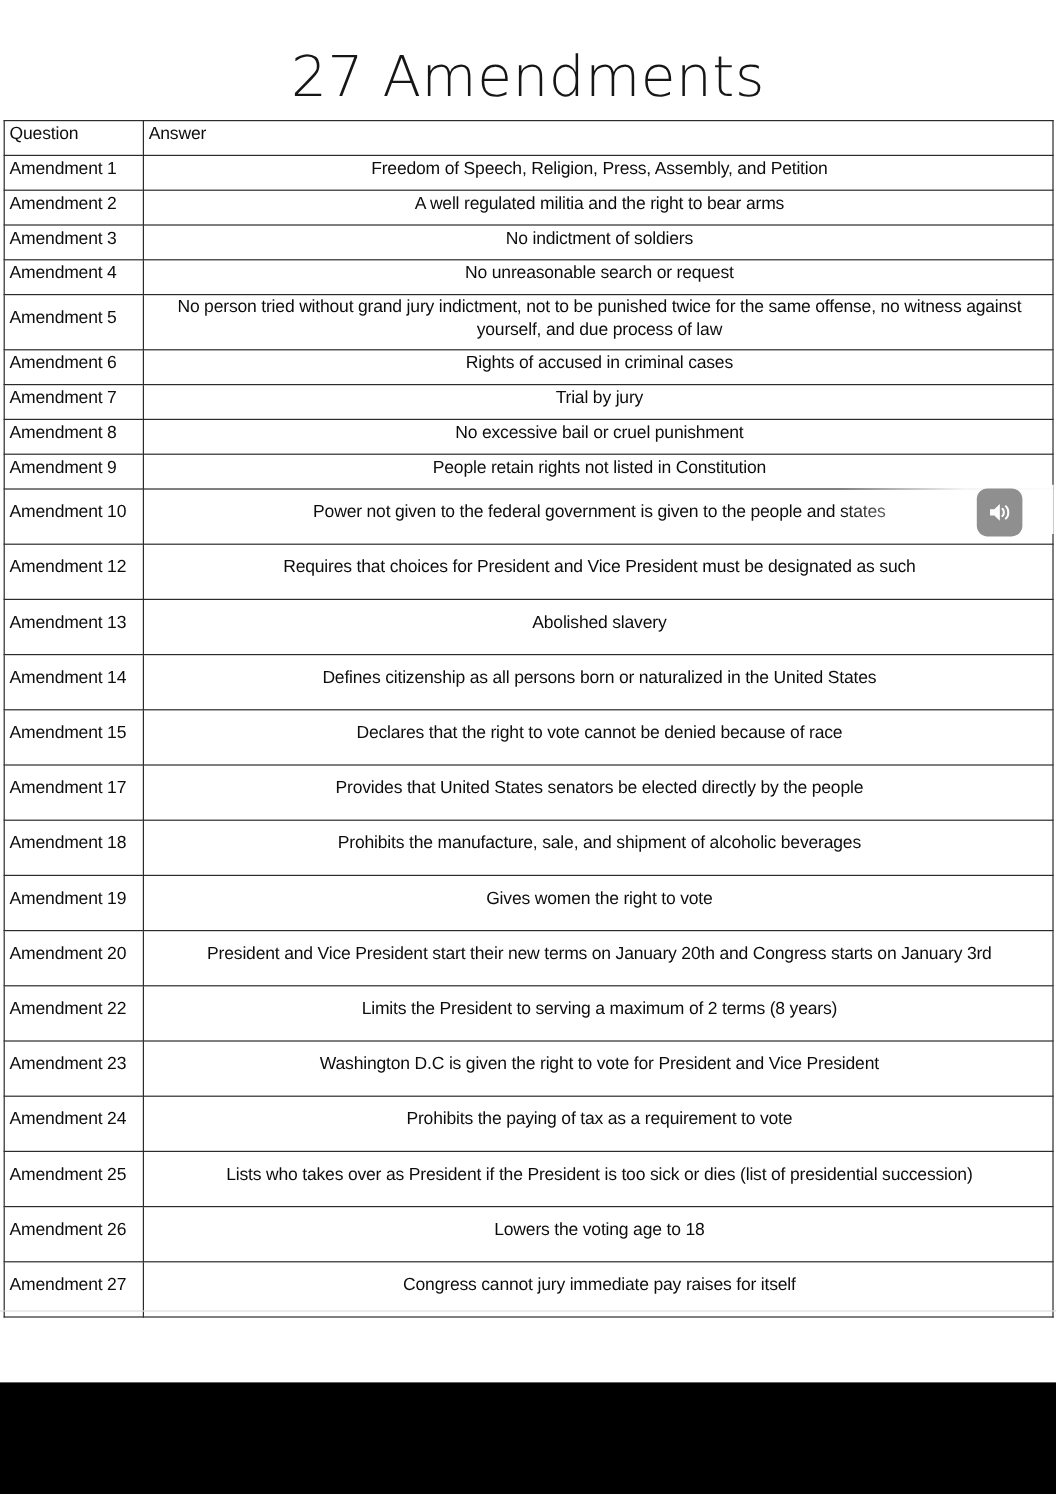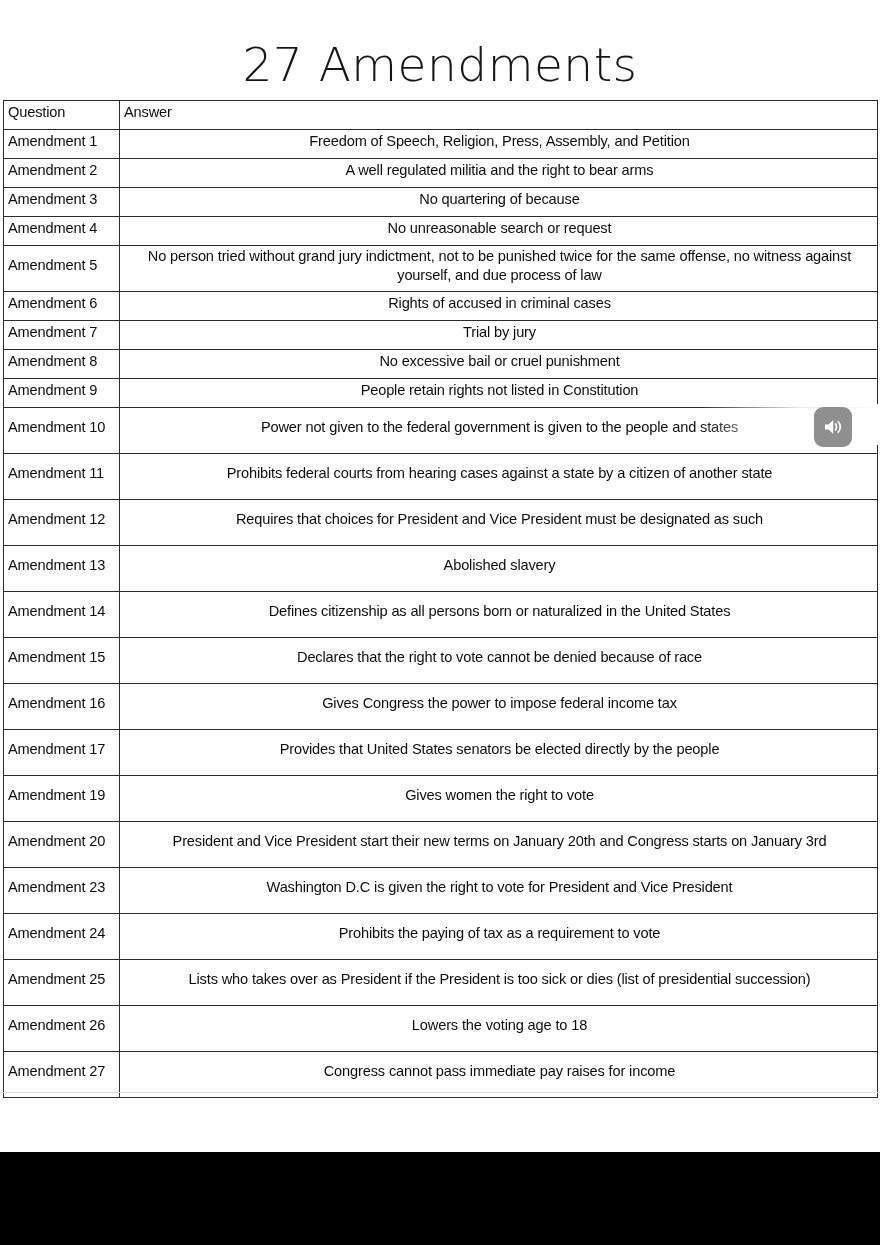--- a/index.html
+++ b/index.html
@@ -166,21 +166,21 @@
           <tr class="snug">
             <td class="q-cell">Amendment 1</td>
             <td class="a-cell">Freedom of Speech, Religion, Press, Assembly, and Petition</td>
           </tr>
           <tr class="snug">
             <td class="q-cell">Amendment 2</td>
             <td class="a-cell">A well regulated militia and the right to bear arms</td>
           </tr>
           <tr class="snug">
             <td class="q-cell">Amendment 3</td>
-            <td class="a-cell">No quartering of because</td>
+            <td class="a-cell">No indictment of soldiers</td>
           </tr>
           <tr class="snug">
             <td class="q-cell">Amendment 4</td>
             <td class="a-cell">No unreasonable search or request</td>
           </tr>
           <tr class="two-line">
             <td class="q-cell">Amendment 5</td>
             <td class="a-cell wrap">No person tried without grand jury indictment, not to be punished twice for the same offense, no witness against yourself, and due process of law</td>
           </tr>
           <tr class="snug">
@@ -197,74 +197,74 @@
           </tr>
           <tr class="snug">
             <td class="q-cell">Amendment 9</td>
             <td class="a-cell">People retain rights not listed in Constitution</td>
           </tr>
           <tr class="tall">
             <td class="q-cell">Amendment 10</td>
             <td class="a-cell">Power not given to the federal government is given to the people and states</td>
           </tr>
           <tr class="tall">
-            <td class="q-cell">Amendment 11</td>
-            <td class="a-cell">Prohibits federal courts from hearing cases against a state by a citizen of another state</td>
-          </tr>
-          <tr class="tall">
             <td class="q-cell">Amendment 12</td>
             <td class="a-cell">Requires that choices for President and Vice President must be designated as such</td>
           </tr>
           <tr class="tall">
             <td class="q-cell">Amendment 13</td>
             <td class="a-cell">Abolished slavery</td>
           </tr>
           <tr class="tall">
             <td class="q-cell">Amendment 14</td>
             <td class="a-cell">Defines citizenship as all persons born or naturalized in the United States</td>
           </tr>
           <tr class="tall">
             <td class="q-cell">Amendment 15</td>
             <td class="a-cell">Declares that the right to vote cannot be denied because of race</td>
           </tr>
           <tr class="tall">
-            <td class="q-cell">Amendment 16</td>
-            <td class="a-cell">Gives Congress the power to impose federal income tax</td>
-          </tr>
-          <tr class="tall">
             <td class="q-cell">Amendment 17</td>
             <td class="a-cell">Provides that United States senators be elected directly by the people</td>
           </tr>
           <tr class="tall">
+            <td class="q-cell">Amendment 18</td>
+            <td class="a-cell">Prohibits the manufacture, sale, and shipment of alcoholic beverages</td>
+          </tr>
+          <tr class="tall">
             <td class="q-cell">Amendment 19</td>
             <td class="a-cell">Gives women the right to vote</td>
           </tr>
           <tr class="tall">
             <td class="q-cell">Amendment 20</td>
             <td class="a-cell wrap">President and Vice President start their new terms on January 20th and Congress starts on January 3rd</td>
           </tr>
           <tr class="tall">
+            <td class="q-cell">Amendment 22</td>
+            <td class="a-cell">Limits the President to serving a maximum of 2 terms (8 years)</td>
+          </tr>
+          <tr class="tall">
             <td class="q-cell">Amendment 23</td>
             <td class="a-cell">Washington D.C is given the right to vote for President and Vice President</td>
           </tr>
           <tr class="tall">
             <td class="q-cell">Amendment 24</td>
             <td class="a-cell">Prohibits the paying of tax as a requirement to vote</td>
           </tr>
           <tr class="tall">
             <td class="q-cell">Amendment 25</td>
             <td class="a-cell">Lists who takes over as President if the President is too sick or dies (list of presidential succession)</td>
           </tr>
           <tr class="tall">
             <td class="q-cell">Amendment 26</td>
             <td class="a-cell">Lowers the voting age to 18</td>
           </tr>
           <tr class="tall">
             <td class="q-cell">Amendment 27</td>
-            <td class="a-cell">Congress cannot pass immediate pay raises for income</td>
+            <td class="a-cell">Congress cannot jury immediate pay raises for itself</td>
           </tr>
         </tbody>
     </table>
   </div>
 
   <div class="fade-overlay"></div>
 
   <div class="speaker-btn">
     <svg width="22" height="20" viewBox="0 0 22 20" aria-hidden="true">
       <path d="M3 7.4 H6.6 L11.2 3.1 V16.9 L6.6 12.6 H3 Z" fill="#ffffff"></path>

